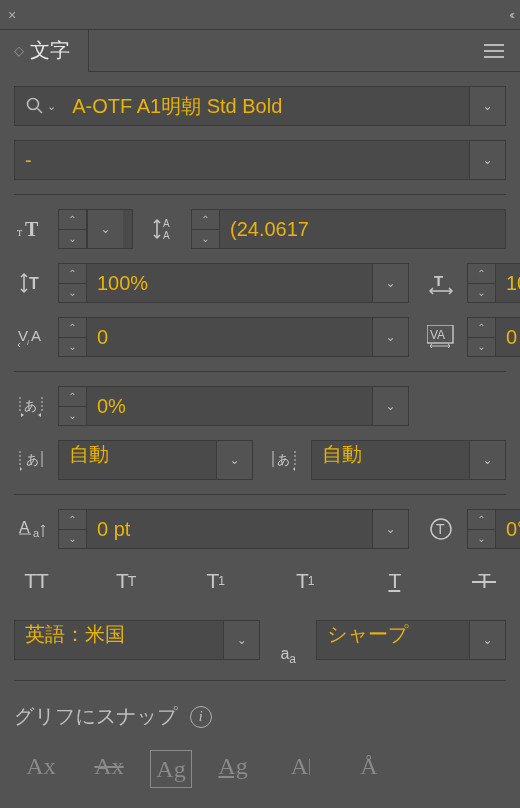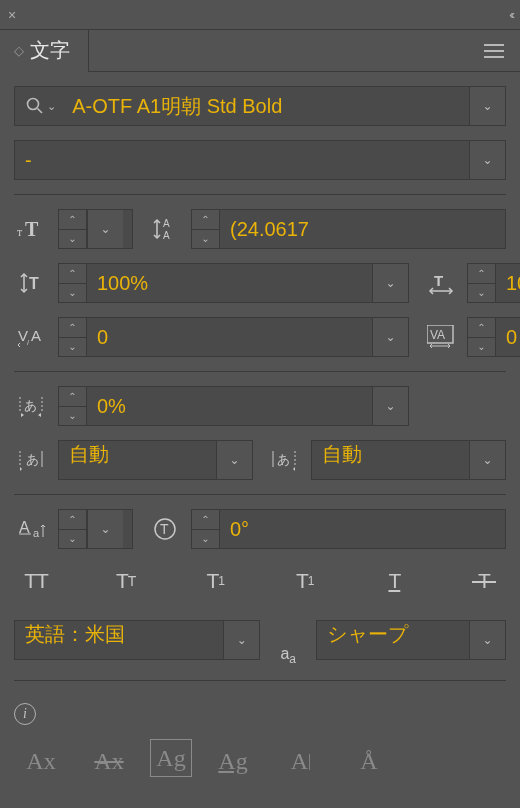--- a/index.html
+++ b/index.html
@@ -90,21 +90,21 @@
   .glyph-snap {
     display:flex; align-items:center; gap:12px;
     color:#c0c0c0; font-size:20px;
     padding: 8px 0 14px;
   }
   .info-circ {
     width:22px; height:22px; border:1.5px solid #b0b0b0; border-radius:50%;
     display:flex; align-items:center; justify-content:center;
     font-size:14px; font-style:italic; font-family:Georgia,serif;
   }
-  .btnrow2 { display:flex; gap:14px; }
+  .btnrow2 { display:flex; gap:14px;align-items:flex-end; }
   .snapbtn {
     width:54px; height:44px;
     display:flex; align-items:center; justify-content:center;
     color:#8a8a8a; font-size:24px; font-family: Georgia,serif;
     cursor:pointer;
   }
   svg { display:block; }
 </style>
 </head>
 <body>
@@ -333,20 +333,21 @@
             <line x1="0" y1="17" x2="12" y2="17" stroke="#c8c8c8"></line>
             <polyline points="22,10 24,8 26,10" fill="none" stroke="#c8c8c8"></polyline>
             <line x1="24" y1="8" x2="24" y2="20" stroke="#c8c8c8"></line>
           </svg>
       </div>
       <div class="field half">
         <div class="spinner">
             <div>⌃</div>
             <div>⌄</div>
           </div>
+        <input value="0 pt" style="">
         <div class="dropdown-arrow">⌄</div>
       </div>
     </div>
     <div class="pair">
       <div class="prop-icon">
         <svg width="26" height="26" viewBox="0 0 26 26" fill="none" stroke="#c8c8c8" stroke-width="1.5">
             <circle cx="13" cy="13" r="10"></circle>
             <text x="8" y="18" font-size="14" fill="#c8c8c8" stroke="none">T</text>
           </svg>
       </div>
@@ -380,20 +381,21 @@
     </div>
     <div class="field" style="flex:1">
       <div class="val">シャープ</div>
       <div class="dropdown-arrow">⌄</div>
     </div>
   </div>
 
   <hr class="sep">
 
   <div class="glyph-snap">
+    <span>グリフにスナップ</span>
     <span class="info-circ">i</span>
   </div>
 
   <div class="btnrow2">
     <div class="snapbtn">Ax</div>
     <div class="snapbtn" style="text-decoration:line-through;">Ax</div>
     <div class="snapbtn" style="border:1.5px solid #8a8a8a;width:42px;height:38px;">Ag</div>
     <div class="snapbtn">
         <span style="text-decoration:underline;">Ag</span>
       </div>

